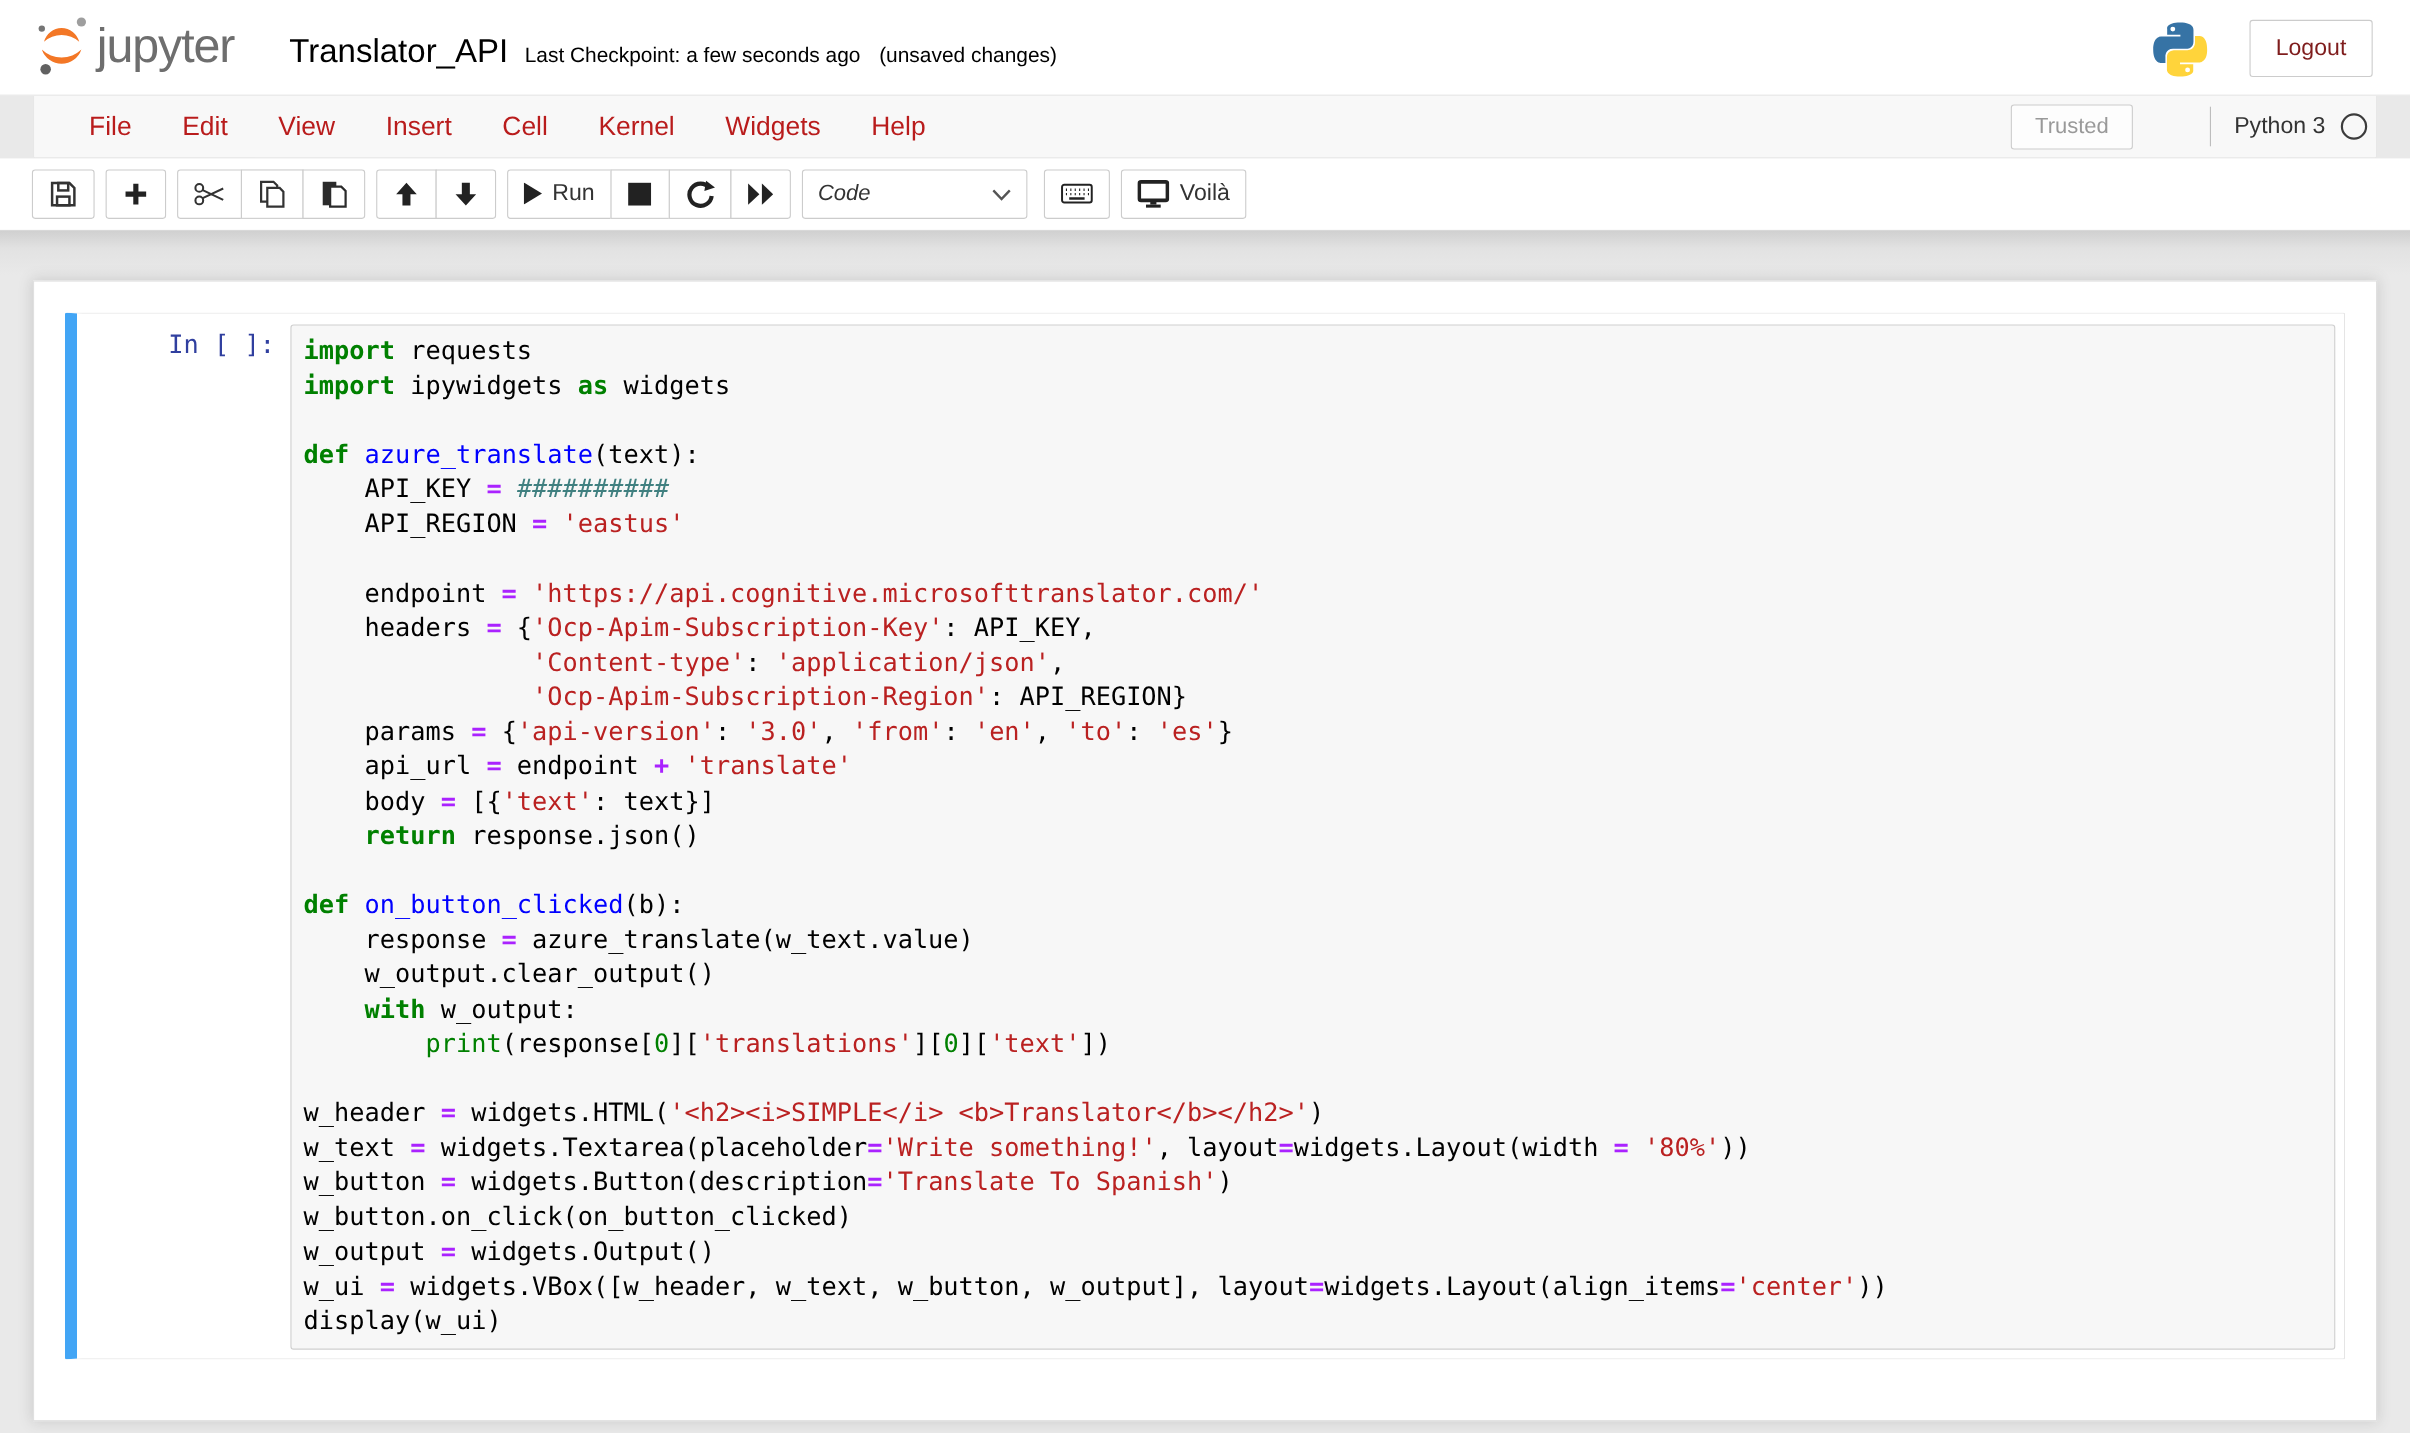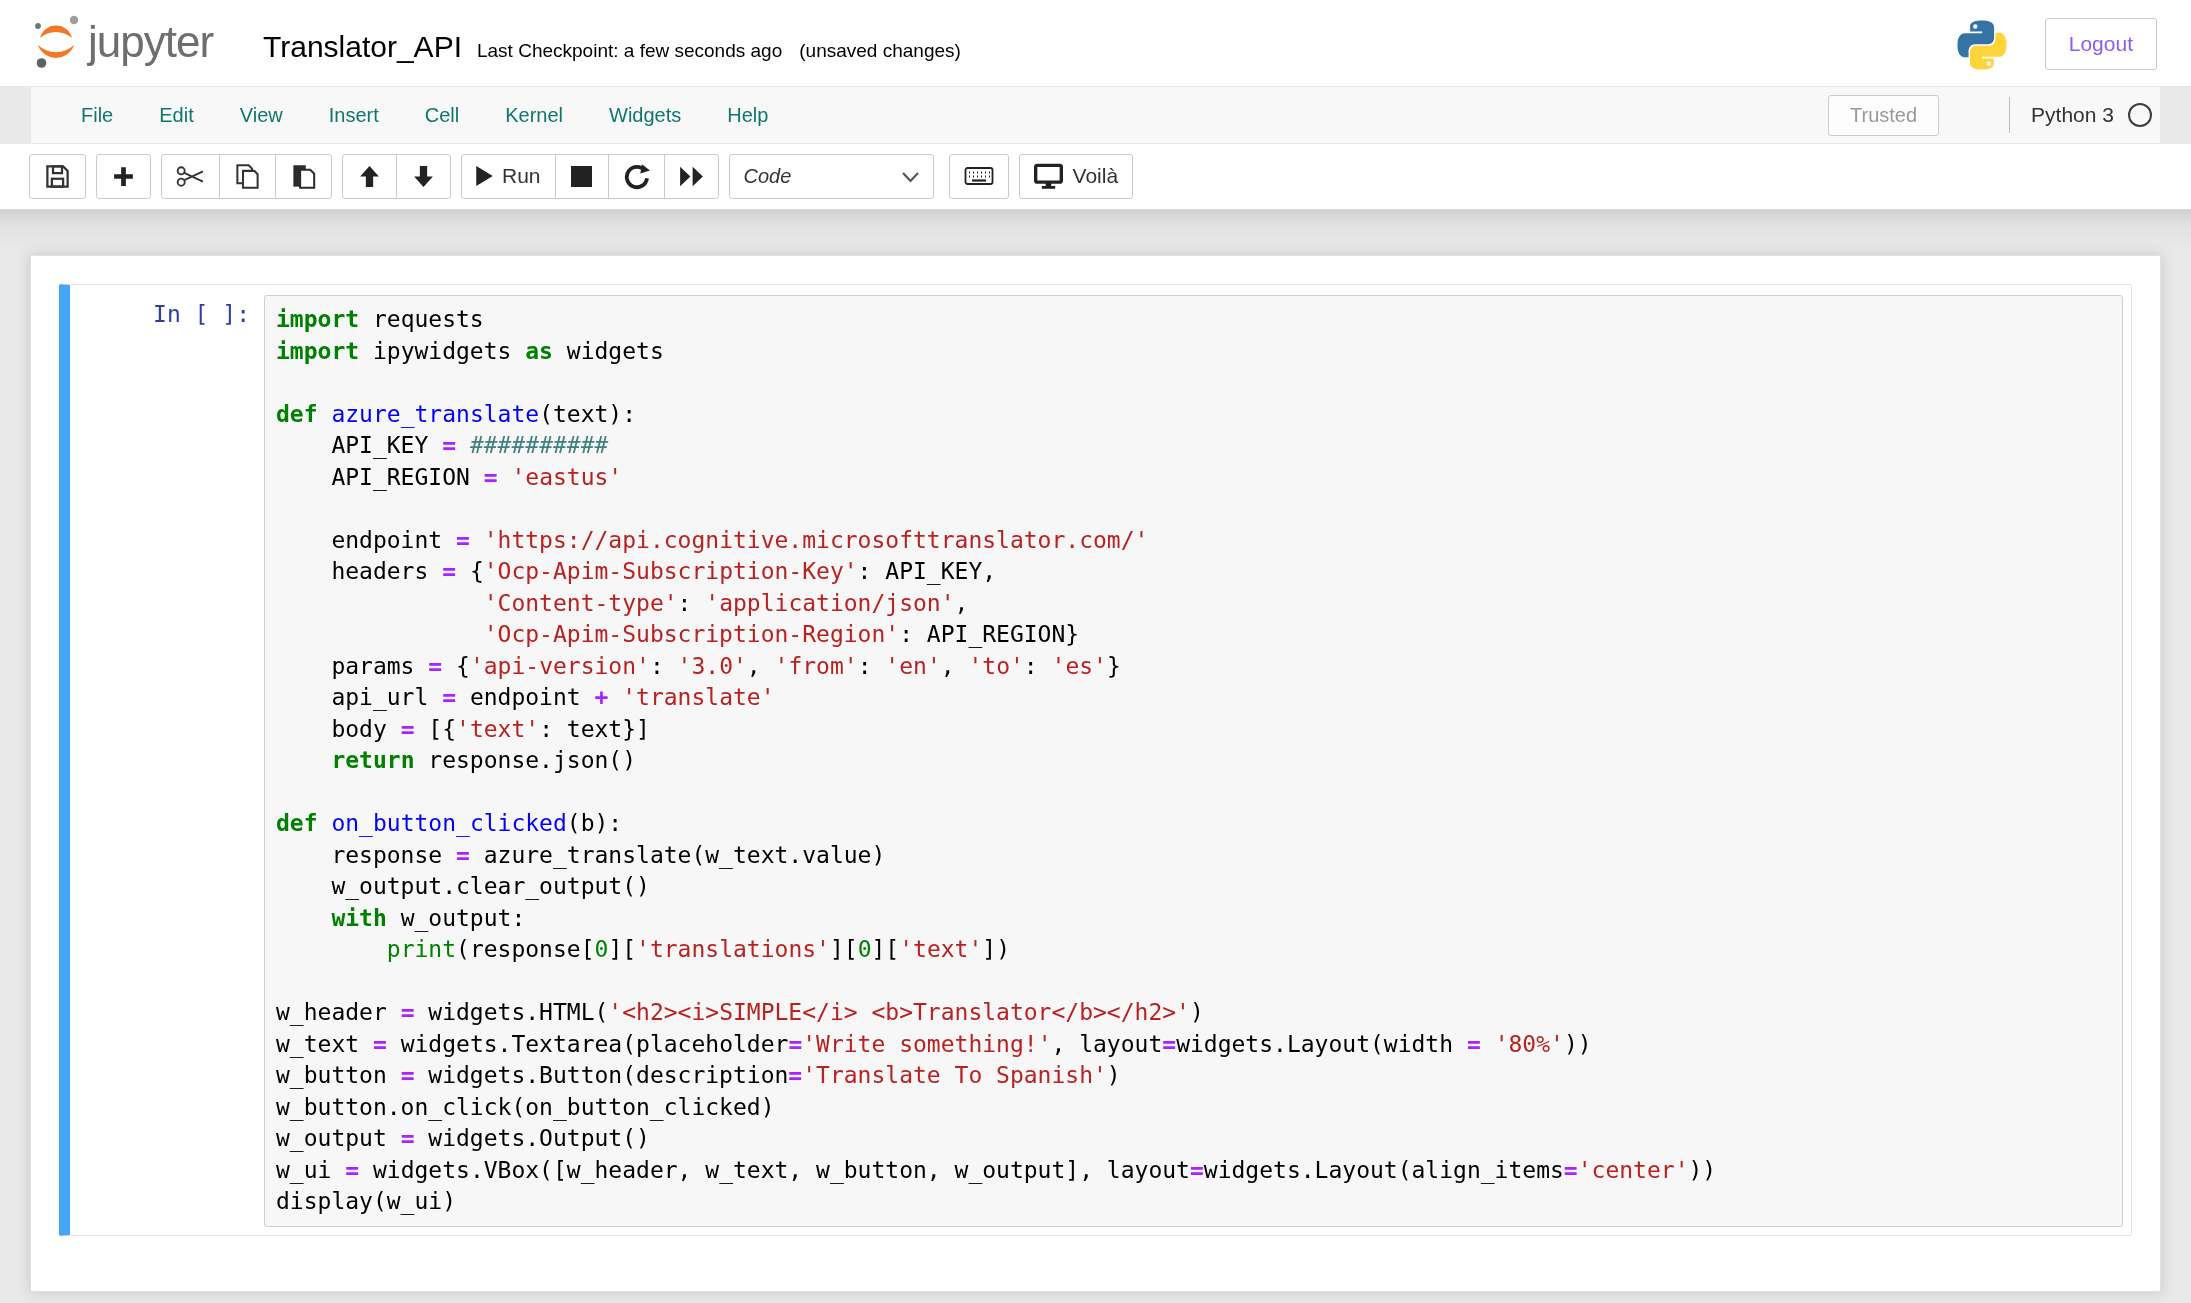--- a/index.html
+++ b/index.html
@@ -18,30 +18,30 @@
   .logo-wrap { position:absolute; left:33px; top:12px; display:flex; align-items:center; cursor:pointer; }
   .logo-text { font-size:44px; color:#6e6e6e; letter-spacing:-1px; margin-left:8px; margin-top:2px; }
   .title-wrap { position:absolute; left:263px; top:0; height:87px; display:flex; align-items:baseline; padding-top:30px; }
   .nb-title { font-size:30px; color:#000; font-weight:400; }
   .checkpoint { font-size:19px; color:#000; margin-left:15px; }
   .unsaved { font-size:19px; color:#000; margin-left:17px; }
   .header-right { position:absolute; right:34px; top:0; height:87px; display:flex; align-items:center; }
   .py-logo { margin-right:38px; margin-top:2px; }
   .logout-btn {
     height:52px; padding:0 23px; background:#fff; border:1px solid #ccc; border-radius:3px;
-    font-size:21px; color:#8b5cf6; display:flex; align-items:center; cursor:pointer;
+    font-size:21px; color:#7f1d1d; display:flex; align-items:center; cursor:pointer;
     font-family:"Liberation Sans", sans-serif;
   }
   
   #menubar {
     margin:0 30px; height:57px; background:#f8f8f8;
     border:1px solid #e7e7e7; border-top:none; border-radius:0 0 2px 2px;
     display:flex; align-items:center; padding-left:27px;
   }
-  .menu-item { font-size:20px; color:#0f766e; padding:0 23px; line-height:55px; cursor:pointer; }
+  .menu-item { font-size:24px; color:#b91c1c; padding:0 23px; line-height:55px; cursor:pointer; }
   .menubar-right { margin-left:auto; display:flex; align-items:center; height:100%; }
   .trusted-btn {
     padding:8px 21px; border:1px solid #ccc; border-radius:3px; background:#fdfdfd;
     font-size:20px; color:#999; margin-right:70px; cursor:default;
   }
   .kernel-divider { width:1px; height:36px; background:#bdbdbd; margin-right:21px; }
   .kernel-name { font-size:21px; color:#333; margin-right:14px; }
   .kernel-circle {
     width:24px; height:24px; border:2.5px solid #3c3c3c; border-radius:50%;
     margin-right:8px; background:transparent;

